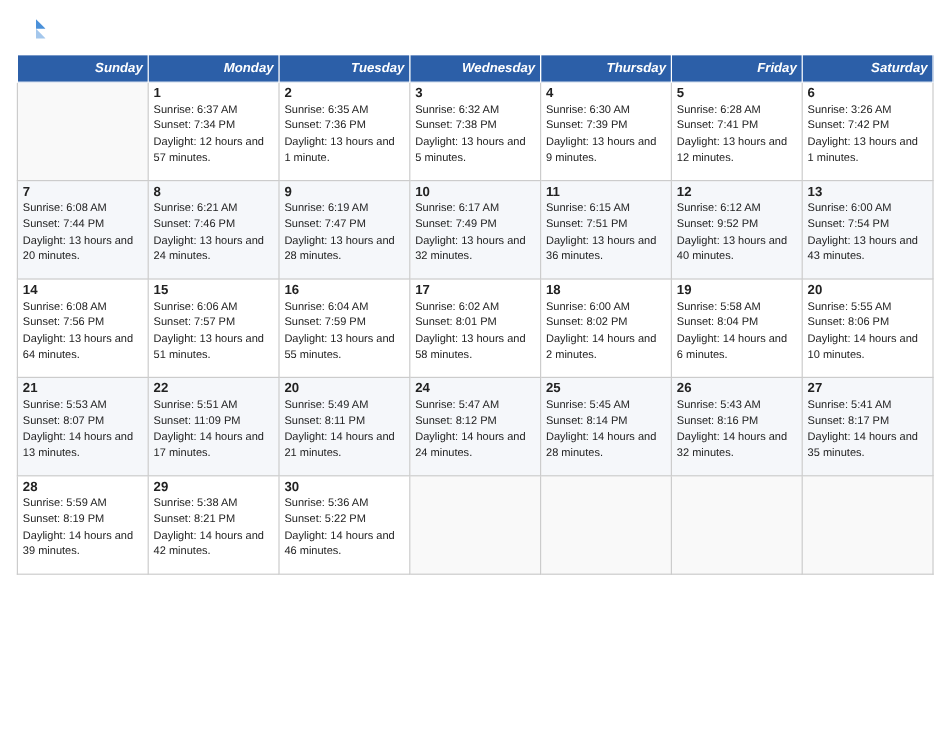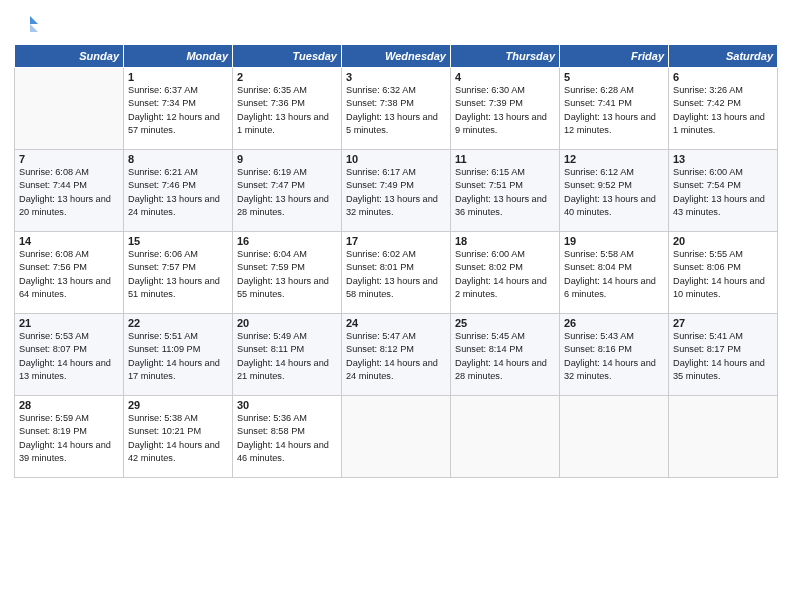--- a/index.html
+++ b/index.html
@@ -344,28 +344,28 @@
           <td>
             <span class="day-num">28</span>
             <span class="cell-line">Sunrise: 5:59 AM</span>
             <span class="cell-line">Sunset: 8:19 PM</span>
             <span class="cell-line">Daylight: 14 hours and</span>
             <span class="cell-line">39 minutes.</span>
           </td>
           <td>
             <span class="day-num">29</span>
             <span class="cell-line">Sunrise: 5:38 AM</span>
-            <span class="cell-line">Sunset: 10:21 PM</span>
+            <span class="cell-line">Sunset: 8:21 PM</span>
             <span class="cell-line">Daylight: 14 hours and</span>
             <span class="cell-line">42 minutes.</span>
           </td>
           <td>
             <span class="day-num">30</span>
             <span class="cell-line">Sunrise: 5:36 AM</span>
-            <span class="cell-line">Sunset: 8:58 PM</span>
+            <span class="cell-line">Sunset: 5:22 PM</span>
             <span class="cell-line">Daylight: 14 hours and</span>
             <span class="cell-line">46 minutes.</span>
           </td>
           <td class="empty"></td>
           <td class="empty"></td>
           <td class="empty"></td>
           <td class="empty"></td>
         </tr>
       </tbody>
   </table>

